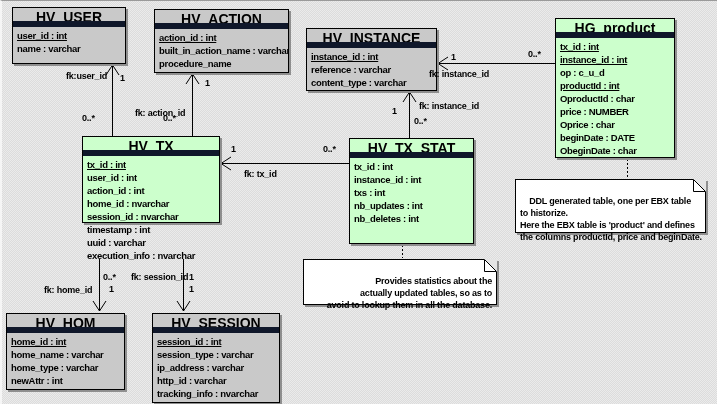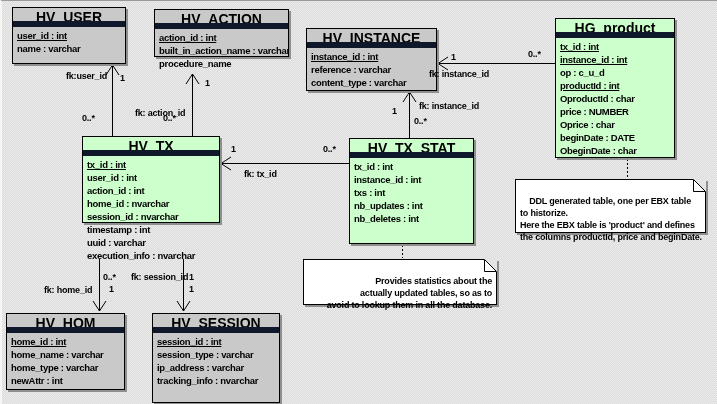--- a/index.html
+++ b/index.html
@@ -77,21 +77,21 @@
   </svg>
 
   <div class="entity gray" style="left:10px; top:6px; width:114px; height:57px;">
     <div class="title">HV_USER</div>
     <div class="body">
       <div class="field u">user_id : int</div>
       <div class="field">name : varchar</div>
     </div>
   </div>
 
-  <div class="entity gray" style="left:152px; top:8px; width:135px; height:48px;">
+  <div class="entity gray" style="left:152px; top:8px; width:135px; height:64px;">
     <div class="title">HV_ACTION</div>
     <div class="body">
       <div class="field u">action_id : int</div>
       <div class="field">built_in_action_name : varchar</div>
       <div class="field">procedure_name</div>
     </div>
   </div>
 
   <div class="entity gray" style="left:304px; top:27px; width:131px; height:63px;">
     <div class="title">HV_INSTANCE</div>
@@ -151,20 +151,21 @@
       <div class="field">newAttr : int</div>
     </div>
   </div>
 
   <div class="entity gray" style="left:150px; top:312px; width:128px; height:90px;">
     <div class="title">HV_SESSION</div>
     <div class="body">
       <div class="field u">session_id : int</div>
       <div class="field">session_type : varchar</div>
       <div class="field">ip_address : varchar</div>
+      <div class="field">http_id : varchar</div>
       <div class="field">tracking_info : nvarchar</div>
     </div>
   </div>
 
   <div class="note" style="left:301px; top:258px; width:194px; height:46px;text-align:right;">
     <span>Provides statistics about the
 actually updated tables, so as to
 avoid to lookup them in all the database.</span>
     <svg class="fold" width="13" height="13" viewBox="0 0 13 13">
       <rect x="0" y="0" width="13" height="13" fill="#e4e4e4"></rect>

